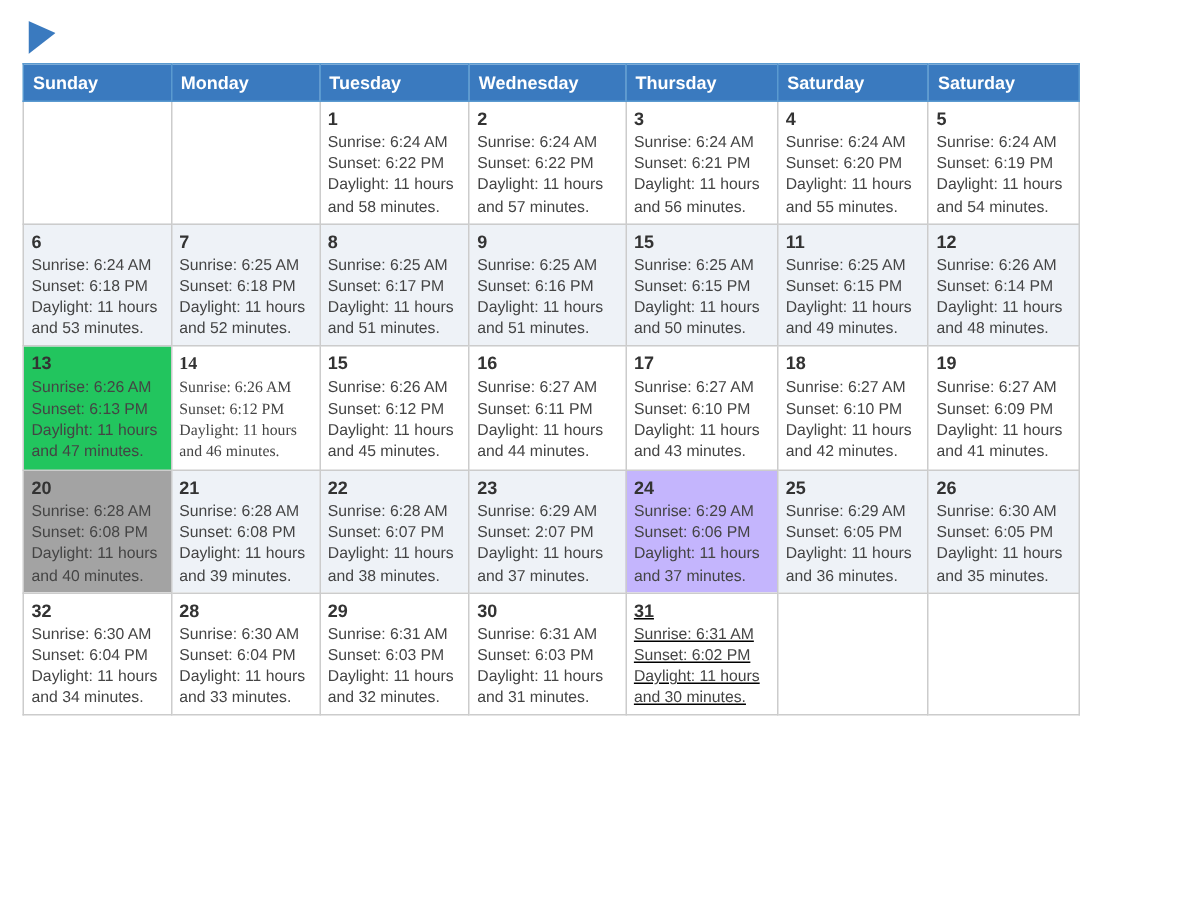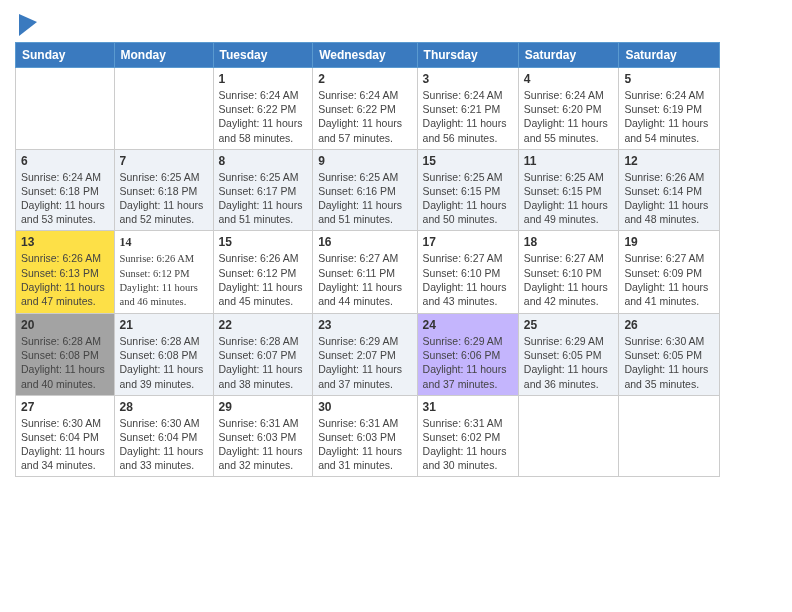--- a/index.html
+++ b/index.html
@@ -212,21 +212,21 @@
 Daylight: 11 hours and 49 minutes.</div>
           </td>
           <td style="background: rgb(238, 242, 247);">
             <span class="day-number">12</span>
             <div class="day-info">Sunrise: 6:26 AM
 Sunset: 6:14 PM
 Daylight: 11 hours and 48 minutes.</div>
           </td>
         </tr>
         <tr>
-          <td style="background: #fde047; margin-top: 23px;">
+          <td style="background: #22c55e; margin-top: 23px;">
             <span class="day-number">13</span>
             <div class="day-info">Sunrise: 6:26 AM
 Sunset: 6:13 PM
 Daylight: 11 hours and 47 minutes.</div>
           </td>
           <td style="background: rgb(255, 255, 255); font-family: Liberation Serif, serif;">
             <span class="day-number">14</span>
             <div class="day-info">Sunrise: 6:26 AM
 Sunset: 6:12 PM
 Daylight: 11 hours and 46 minutes.</div>
@@ -301,21 +301,21 @@
           </td>
           <td style="background: rgb(238, 242, 247);">
             <span class="day-number">26</span>
             <div class="day-info">Sunrise: 6:30 AM
 Sunset: 6:05 PM
 Daylight: 11 hours and 35 minutes.</div>
           </td>
         </tr>
         <tr>
           <td style="background: rgb(255, 255, 255);">
-            <span class="day-number">27</span>
+            <span class="day-number">32</span>
             <div class="day-info">Sunrise: 6:30 AM
 Sunset: 6:04 PM
 Daylight: 11 hours and 34 minutes.</div>
           </td>
           <td style="background: rgb(255, 255, 255);">
             <span class="day-number">28</span>
             <div class="day-info">Sunrise: 6:30 AM
 Sunset: 6:04 PM
 Daylight: 11 hours and 33 minutes.</div>
           </td>
@@ -324,21 +324,21 @@
             <div class="day-info">Sunrise: 6:31 AM
 Sunset: 6:03 PM
 Daylight: 11 hours and 32 minutes.</div>
           </td>
           <td style="background: rgb(255, 255, 255);">
             <span class="day-number">30</span>
             <div class="day-info">Sunrise: 6:31 AM
 Sunset: 6:03 PM
 Daylight: 11 hours and 31 minutes.</div>
           </td>
-          <td style="background: rgb(255, 255, 255);">
+          <td style="background: rgb(255, 255, 255); text-decoration: underline;">
             <span class="day-number">31</span>
             <div class="day-info">Sunrise: 6:31 AM
 Sunset: 6:02 PM
 Daylight: 11 hours and 30 minutes.</div>
           </td>
           <td class="empty-cell" style="background: rgb(255, 255, 255);"></td>
           <td class="empty-cell" style="background: rgb(255, 255, 255);"></td>
         </tr>
       </tbody>
   </table>

